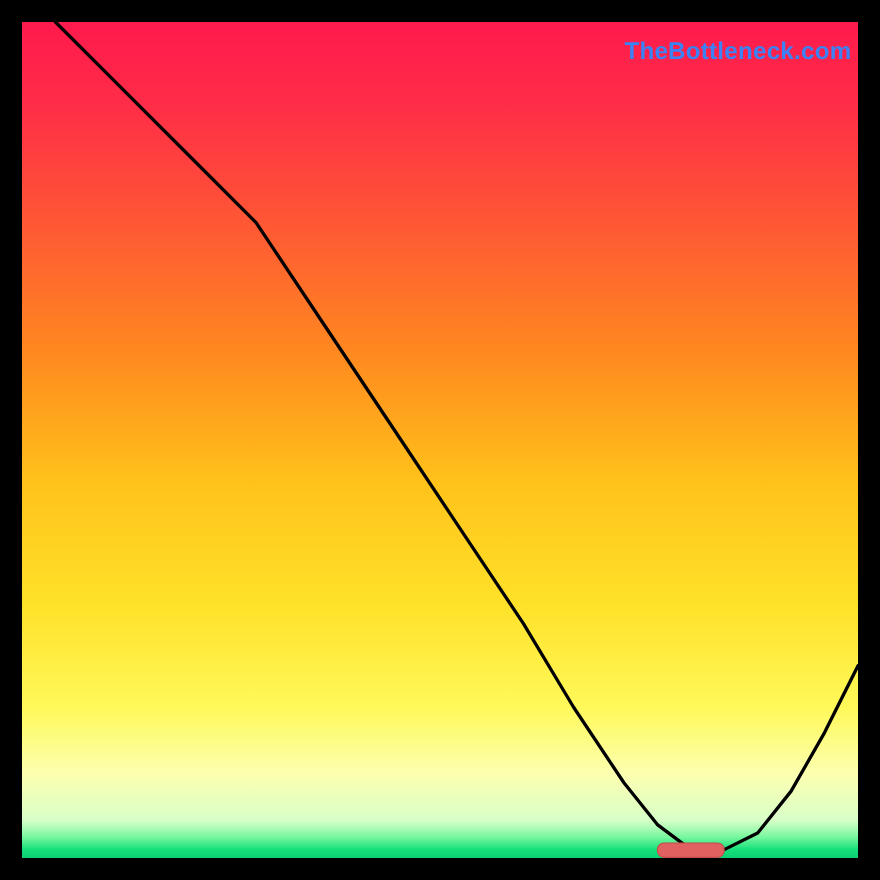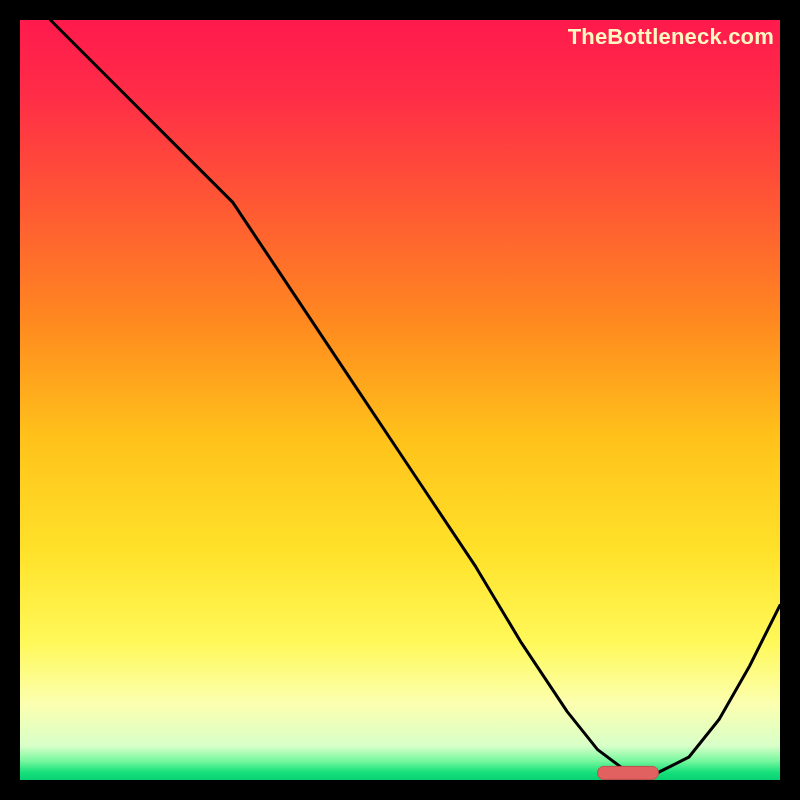--- a/index.html
+++ b/index.html
@@ -20,23 +20,23 @@
   }
   .plot-area {
     position: absolute;
     left: 0;
     top: 0;
     width: 760px;
     height: 760px;
   }
   .watermark {
     position: absolute;
-    top: 4px;
+    top: 14px;
     right: 6px;
-    color: #fef9c3;
+    color: #3b82f6;
     font-size: 22px;
     font-weight: 600;
     letter-spacing: 0.2px;
     user-select: none;
     font-family: Arial, Helvetica, sans-serif;
   }
 </style>
 </head>
 <body>
 

